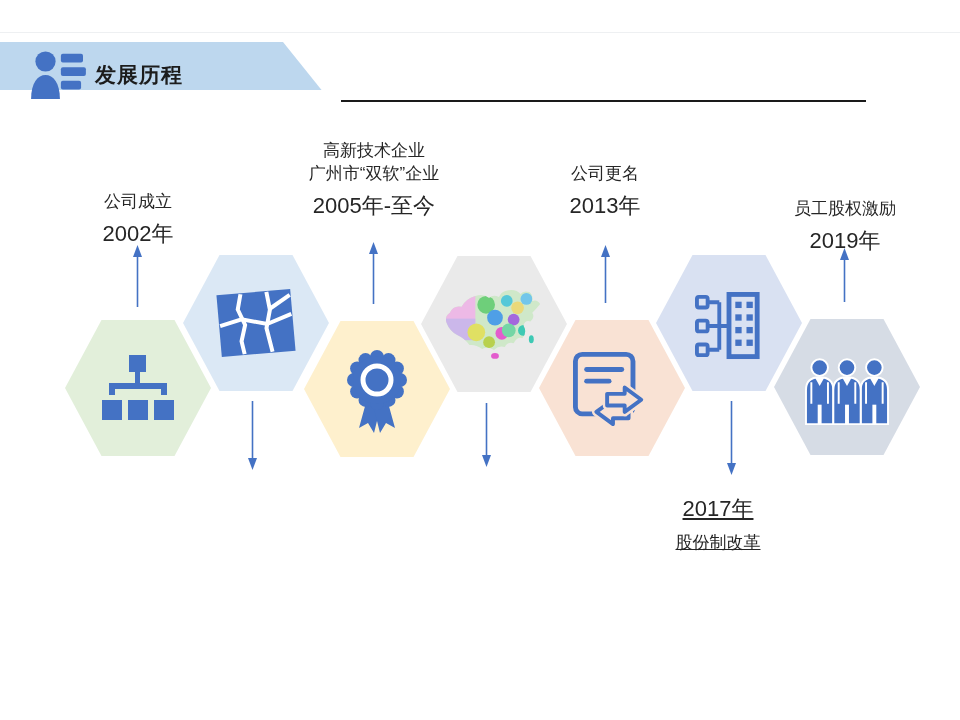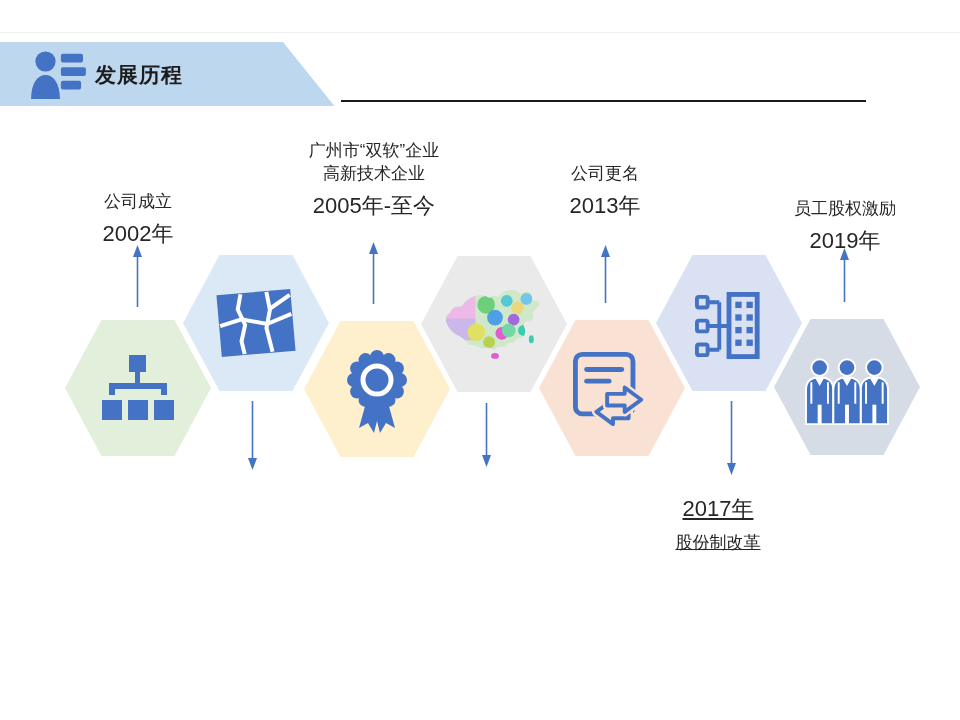--- a/index.html
+++ b/index.html
@@ -5,21 +5,21 @@
   html,body{margin:0;padding:0;background:#fff;}
   .slide{
     position:relative; width:960px; height:720px; background:#ffffff;
     font-family:"Liberation Sans", sans-serif; overflow:hidden;
     color:var(--text,#262626);
   }
   .top-hairline{position:absolute;left:0;top:32px;width:960px;height:1px;background:#eef0f2;}
 
   
   .banner{
-    position:absolute; left:0; top:42px; width:340px; height:64px;
+    position:absolute; left:0; top:42px; width:340px; height:48px;
     background:var(--banner,#BDD7EE);
     clip-path:polygon(0 0, 283px 0, 336px 66px, 0 66px);
     text-align:right;
   }
   .banner-icon{position:absolute; left:27px; top:7px; width:62px; height:50px; color:var(--accent,#4472C4);}
   .banner-title{
     position:absolute; left:95px; top:0; line-height:66px;
     font-size:21px; font-weight:600; color:#1c1c1c; letter-spacing:1px;
   }
   .divider{position:absolute; left:341px; top:100px; width:525px; height:2px; background:var(--divider,#1a1a1a);}
@@ -249,22 +249,22 @@
     <line x1="6.5" y1="0" x2="6.5" y2="64" stroke="currentColor" stroke-width="1.6"></line>
     <polygon points="6.5,74 2,62 11,62" fill="currentColor"></polygon>
   </svg>
 
   <div class="callout top c-t1">
     <div class="lbl-sm">公司成立</div>
     <div class="lbl-lg">2002年</div>
   </div>
 
   <div class="callout top c-t3">
+    <div class="lbl-sm">高新技术企业</div>
     <div class="lbl-sm">广州市“双软”企业</div>
-    <div class="lbl-sm">高新技术企业</div>
     <div class="lbl-lg">2005年-至今</div>
   </div>
 
   <div class="callout top c-t5">
     <div class="lbl-sm">公司更名</div>
     <div class="lbl-lg">2013年</div>
   </div>
 
   <div class="callout top c-t7">
     <div class="lbl-sm">员工股权激励</div>

